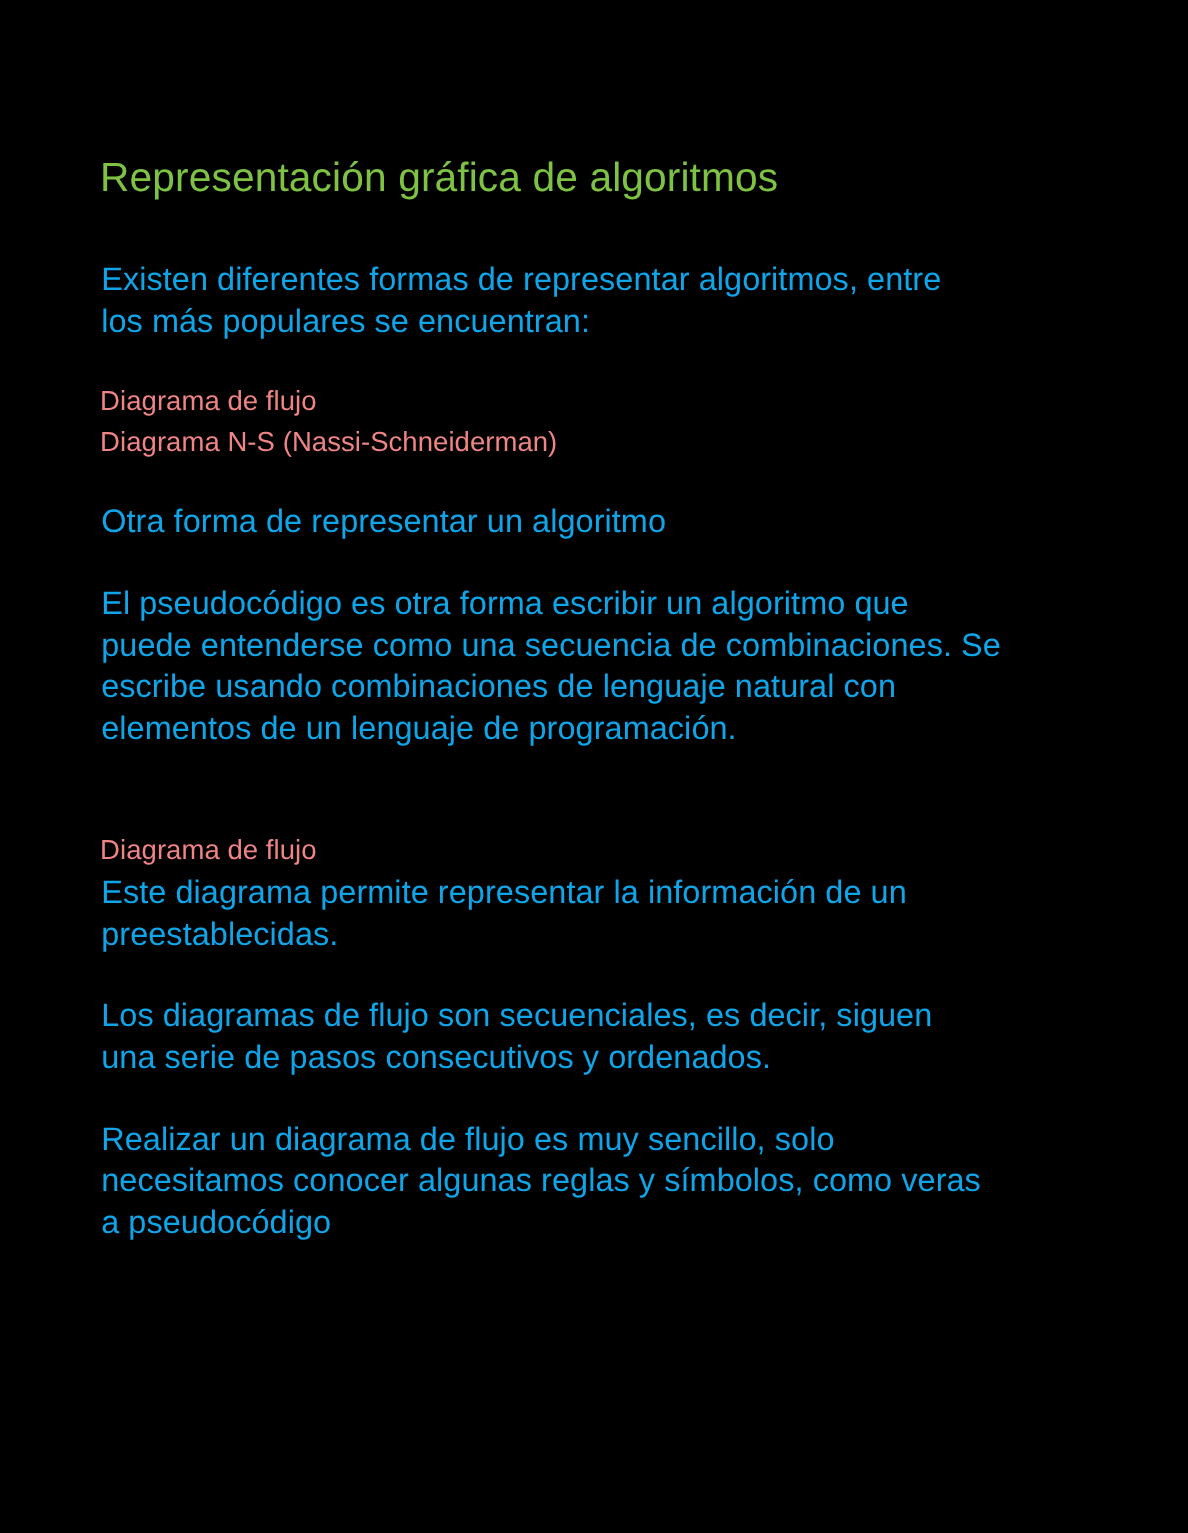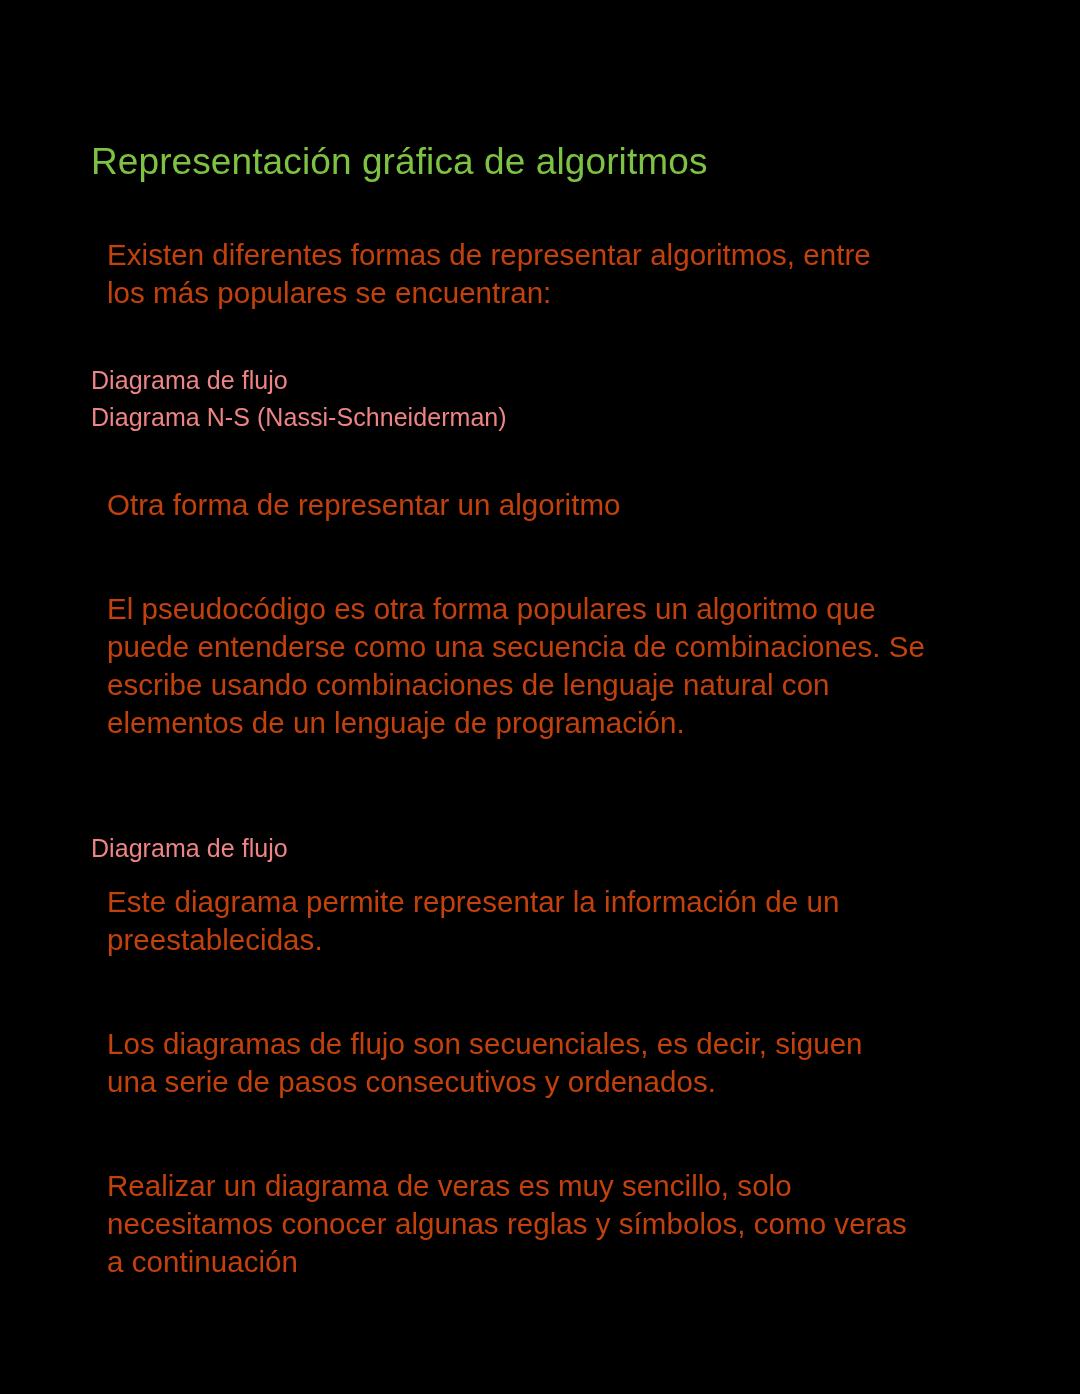--- a/index.html
+++ b/index.html
@@ -34,23 +34,23 @@
     white-space: nowrap;
   }
 
   .block {
     margin: 0;
   }
 
   .para {
     font-size: 29.5px;
     line-height: 38px;
-    color: #c2410c;
+    color: #0ea5e9;
     font-weight: 400;
-    margin: 16px;
+    margin: 1px;
     max-width: 880px;
     letter-spacing: 0.05px;
   }
 
   .heading {
     font-size: 25px;
     line-height: 37px;
     color: #ef8484;
     font-weight: 400;
     margin: 0;
@@ -85,21 +85,21 @@
   <div class="gap-md"></div>
 
   <div class="block">
     <p class="para">Otra forma de representar un algoritmo</p>
   </div>
 
   <div class="gap-md"></div>
 
   <div class="block">
     <p class="para">
-      <span class="line">El pseudocódigo es otra forma populares un algoritmo que</span>
+      <span class="line">El pseudocódigo es otra forma escribir un algoritmo que</span>
       <span class="line">puede entenderse como una secuencia de combinaciones. Se</span>
       <span class="line">escribe usando combinaciones de lenguaje natural con</span>
       <span class="line">elementos de un lenguaje de programación.</span>
     </p>
   </div>
 
   <div class="gap-lg"></div>
 
   <div class="block">
     <p class="heading">Diagrama de flujo</p>
@@ -115,19 +115,19 @@
     <p class="para">
       <span class="line">Los diagramas de flujo son secuenciales, es decir, siguen</span>
       <span class="line">una serie de pasos consecutivos y ordenados.</span>
     </p>
   </div>
 
   <div class="gap-md"></div>
 
   <div class="block">
     <p class="para">
-      <span class="line">Realizar un diagrama de veras es muy sencillo, solo</span>
+      <span class="line">Realizar un diagrama de flujo es muy sencillo, solo</span>
       <span class="line">necesitamos conocer algunas reglas y símbolos, como veras</span>
-      <span class="line">a continuación</span>
+      <span class="line">a pseudocódigo</span>
     </p>
   </div>
 
 </div>
 
 </body></html>

